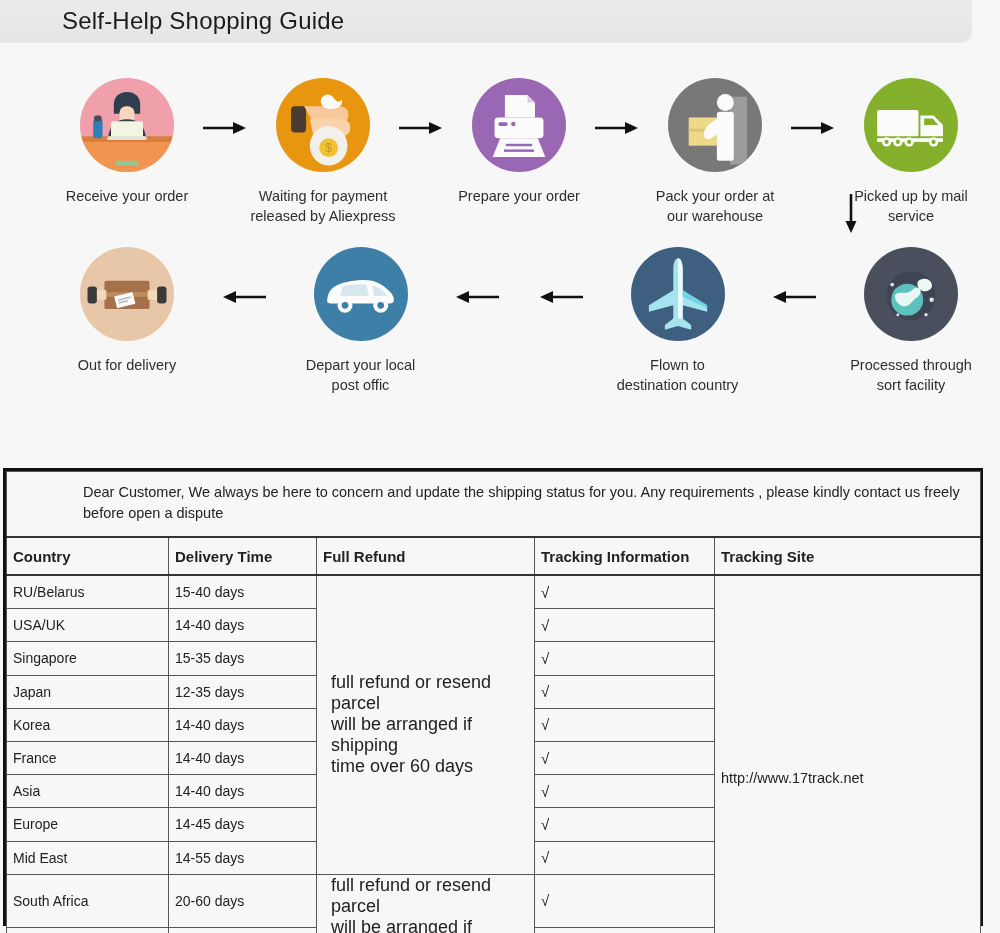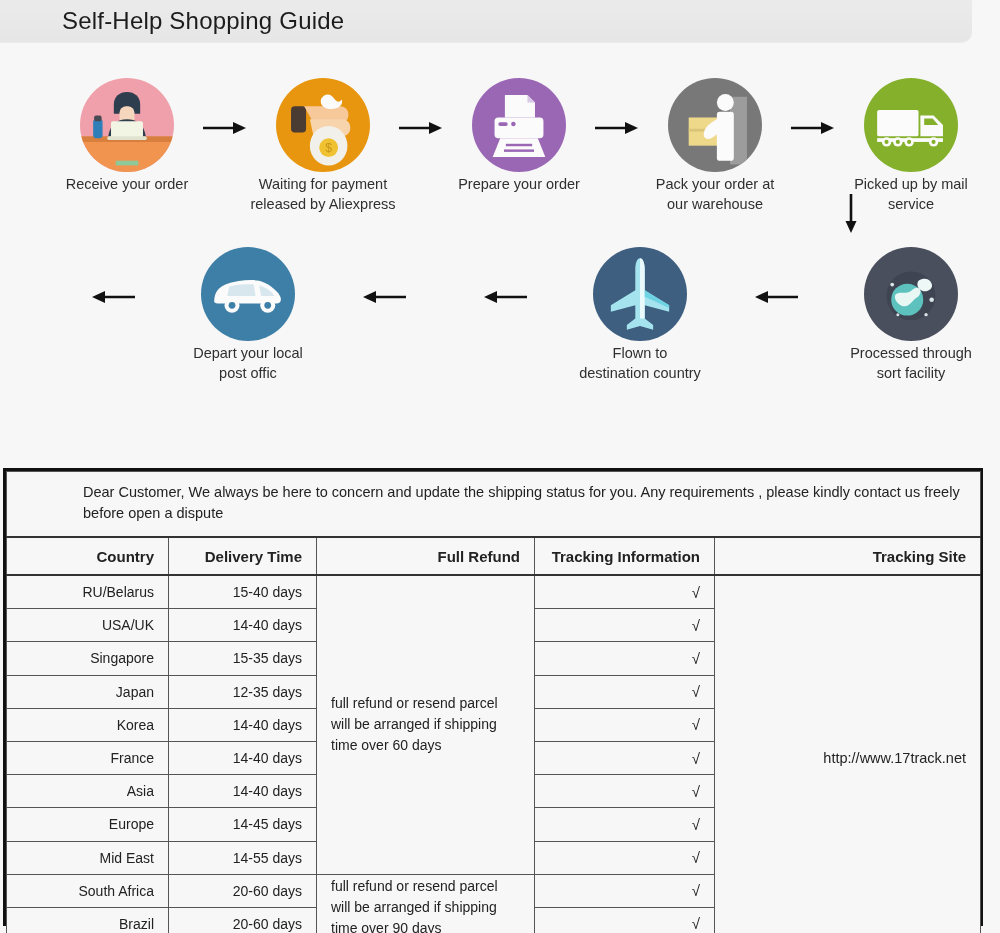--- a/index.html
+++ b/index.html
@@ -40,53 +40,53 @@
   .arrow-cell{
     flex:1 1 auto;display:flex;align-items:center;justify-content:center;
     height:100px;
   }
 
   .circle{
     width:94px;height:94px;border-radius:50%;
     position:relative;overflow:hidden;flex:0 0 auto;
   }
   .caption{
-    margin-top:2px;text-align:center;font-size:14.5px;line-height:20px;
+    margin-top:14px;text-align:center;font-size:14.5px;line-height:20px;
     color:#2f2f2f;white-space:pre-line;
   }
 
   .downarrow-wrap{
     position:absolute;left:806px;top:150px;width:90px;height:44px;
     display:flex;align-items:center;justify-content:center;
   }
 
   
   .table-wrap{
     position:absolute;left:3px;top:468px;width:980px;height:458px;
     border:3px solid #111;background:#f7f7f7;box-sizing:border-box;
   }
   table{
     border-collapse:collapse;width:100%;height:100%;
     table-layout:fixed;background:#f7f7f7;
   }
   td,th{
     border:1px solid #555;
     font-size:14px;font-weight:400;color:#222;
-    text-align:right;padding:0 14px;
+    text-align:left;padding:0 6px;
   }
   .notice td{
     text-align:left;padding:10px 14px 12px 76px;font-size:14.5px;line-height:21px;
     border-bottom:2px solid #333;
   }
   thead th{
     font-weight:700;font-size:15px;height:36px;border-bottom:2px solid #333;
   }
   tbody td{height:32.2px;}
   .refund-cell{
-    text-align:left;font-size:14px;line-height:21px;padding:0 10px 0 14px;
+    text-align:left;font-size:18px;line-height:21px;padding:0 10px 0 14px;
     white-space:pre-line;vertical-align:middle;
   }
   .tick{font-size:15px;}
   .site-cell{font-size:14.5px;vertical-align:middle;}
 
   col.c-country{width:162px;}
   col.c-time{width:148px;}
   col.c-refund{width:218px;}
   col.c-track{width:180px;}
   col.c-site{width:266px;}
@@ -201,20 +201,37 @@
               <circle cx="48" cy="68" r="2.2"></circle>
               <circle cx="74" cy="68" r="2.2"></circle>
             </g>
           </svg></div>
         <div class="caption">Picked up by mail service</div>
       </div>
       <div style="flex:0 0 14px"></div>
     </div>
   <div class="row row2" id="row2">
       <div style="flex:0 0 52px"></div>
+      <div class="step">
+        <div class="circle"><svg xmlns="http://www.w3.org/2000/svg" viewBox="0 0 100 100" width="94" height="94">
+            <rect width="100" height="100" fill="#e8c7a8"></rect>
+        <rect x="26" y="36" width="48" height="30" rx="2" fill="#a5714a"></rect>
+        <rect x="26" y="48" width="48" height="5" fill="#c08b5e"></rect>
+        <rect x="8" y="42" width="10" height="18" rx="3" fill="#3a3a3a"></rect>
+        <rect x="82" y="42" width="10" height="18" rx="3" fill="#3a3a3a"></rect>
+        <rect x="18" y="46" width="10" height="10" fill="#f4d9b8"></rect>
+        <rect x="72" y="46" width="10" height="10" fill="#f4d9b8"></rect>
+        <g transform="rotate(-14 48 58)">
+              <rect x="38" y="50" width="20" height="13" fill="#fafafa"></rect>
+        <rect x="41" y="54" width="14" height="1.6" fill="#b7b7b7"></rect>
+              <rect x="41" y="57" width="10" height="1.6" fill="#b7b7b7"></rect>
+            </g>
+          </svg></div>
+        <div class="caption">Out for delivery</div>
+      </div>
       <div class="arrow-cell">
         <svg width="44" height="18" viewBox="0 0 44 18">
     <line x1="10" y1="9" x2="44" y2="9" stroke="#111" stroke-width="2.6"></line>
     <polygon points="1,9 14,3 14,15" fill="#111"></polygon>
         </svg>
       </div>
       <div class="step">
         <div class="circle"><svg xmlns="http://www.w3.org/2000/svg" viewBox="0 0 100 100" width="94" height="94">
             <rect width="100" height="100" fill="#3d7fa6"></rect>
         <path d="M14 58c0-10 5-16 14-19 10-3 24-5 34-3 8 2 18 9 22 16 2 4 1 8-3 8H18c-3 0-4-1-4-2z" fill="#fbfbfb"></path>

